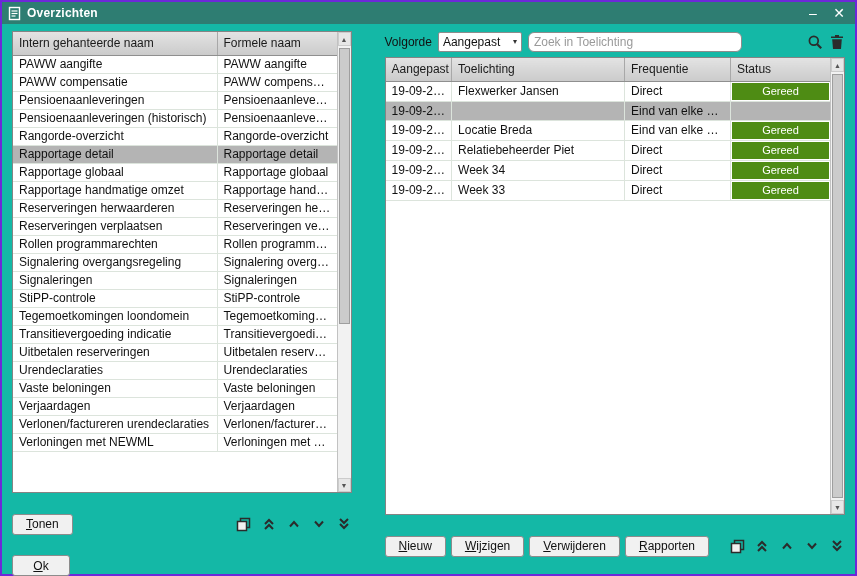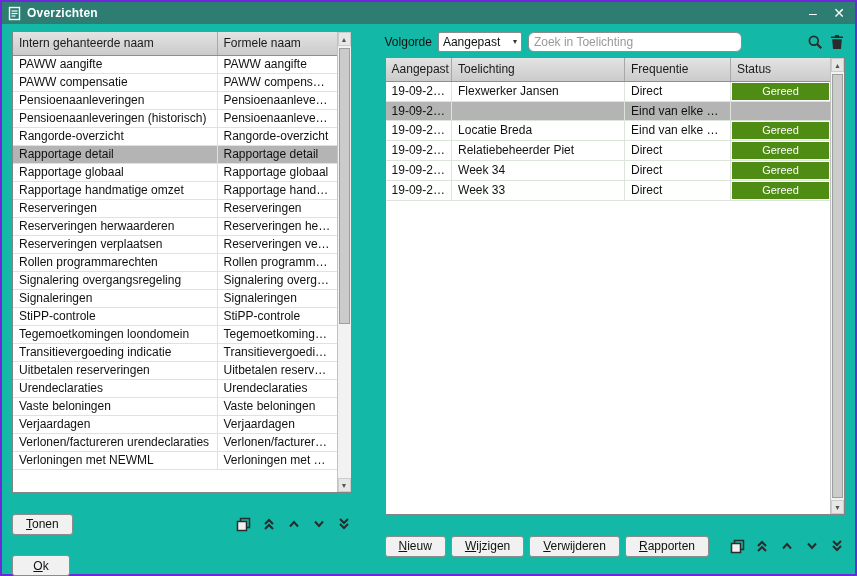--- a/index.html
+++ b/index.html
@@ -127,24 +127,20 @@
                   <td>Rapportage detail</td>
                   <td>Rapportage detail</td>
                 </tr>
                 <tr>
                   <td>Rapportage globaal</td>
                   <td>Rapportage globaal</td>
                 </tr>
                 <tr>
                   <td>Rapportage handmatige omzet</td>
                   <td>Rapportage handmatige omzet</td>
-                </tr>
-                <tr>
-                  <td>Reserveringen</td>
-                  <td>Reserveringen</td>
                 </tr>
                 <tr>
                   <td>Reserveringen herwaarderen</td>
                   <td>Reserveringen herwaarderen</td>
                 </tr>
                 <tr>
                   <td>Reserveringen verplaatsen</td>
                   <td>Reserveringen verplaatsen</td>
                 </tr>
                 <tr>

